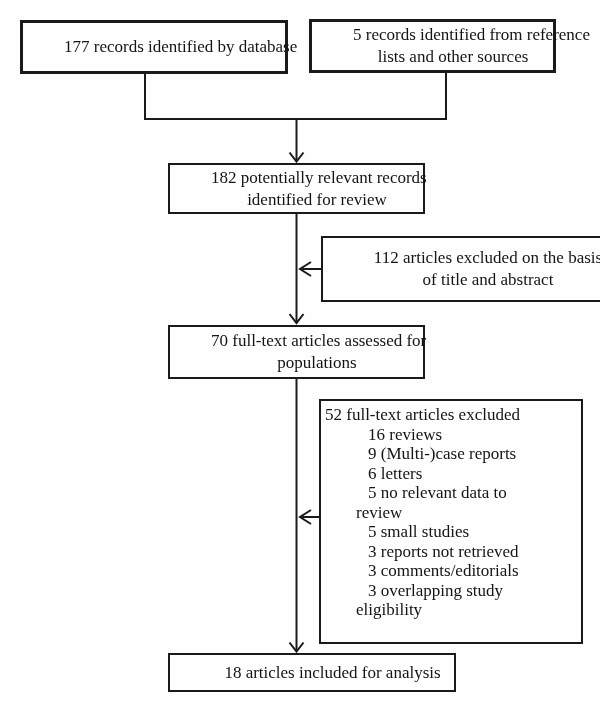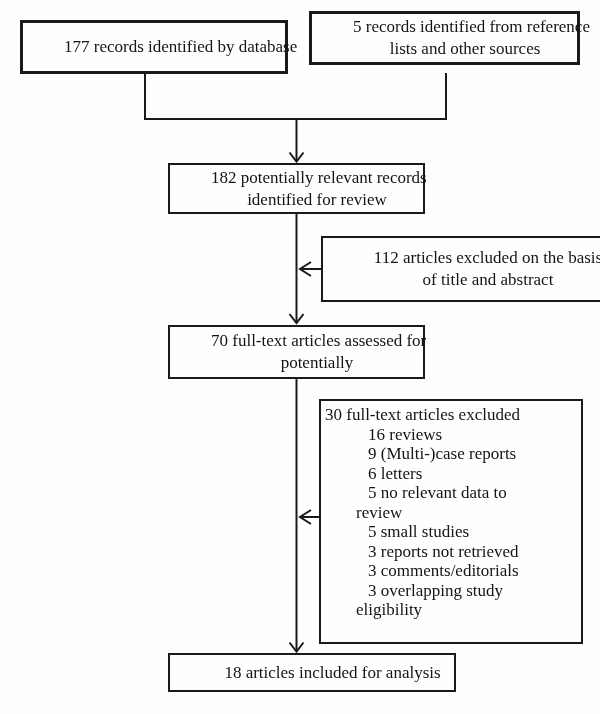--- a/index.html
+++ b/index.html
@@ -9,21 +9,21 @@
   }
   .connectors{position:absolute;left:0;top:0;width:600px;height:714px;}
   .ln{stroke:#1a1a1a;stroke-width:2;fill:none;}
   .node{
     position:absolute;border:2px solid #1a1a1a;background:transparent;
     display:flex;flex-direction:column;justify-content:center;
     text-align:center;font-size:17px;line-height:22px;box-sizing:border-box;padding-left:41px;
   }
   .thick{border-width:3px;}
   .b1{left:20px;top:20px;width:268px;height:54px;}
-  .b2{left:309px;top:11px;width:271px;height:54px;}
+  .b2{left:309px;top:19px;width:247px;height:54px;}
   .b3{left:168px;top:163px;width:257px;height:51px;}
   .b4{left:321px;top:236px;width:293px;height:66px;}
   .b5{left:168px;top:325px;width:257px;height:54px;}
   .b6{
     left:319px;top:399px;width:264px;height:245px;
     justify-content:flex-start;text-align:left;
     padding:4px 4px;line-height:19.5px;
   }
   .b7{left:168px;top:653px;width:288px;height:39px;}
   .tl{white-space:nowrap;}
@@ -66,25 +66,25 @@
     <div class="tl">identified for review</div>
   </div>
 
   <div class="node b4">
     <div class="tl">112 articles excluded on the basis</div>
     <div class="tl">of title and abstract</div>
   </div>
 
   <div class="node b5">
     <div class="tl">70 full-text articles assessed for</div>
-    <div class="tl">potentially</div>
+    <div class="tl">populations</div>
   </div>
 
   <div class="node b6">
-    <div class="xl">30 full-text articles excluded</div>
+    <div class="xl">52 full-text articles excluded</div>
     <div class="xl i1">16 reviews</div>
     <div class="xl i1">9 (Multi-)case reports</div>
     <div class="xl i1">6 letters</div>
     <div class="xl i1">5 no relevant data to</div>
     <div class="xl i2">review</div>
     <div class="xl i1">5 small studies</div>
     <div class="xl i1">3 reports not retrieved</div>
     <div class="xl i1">3 comments/editorials</div>
     <div class="xl i1">3 overlapping study</div>
     <div class="xl i2">eligibility</div>

